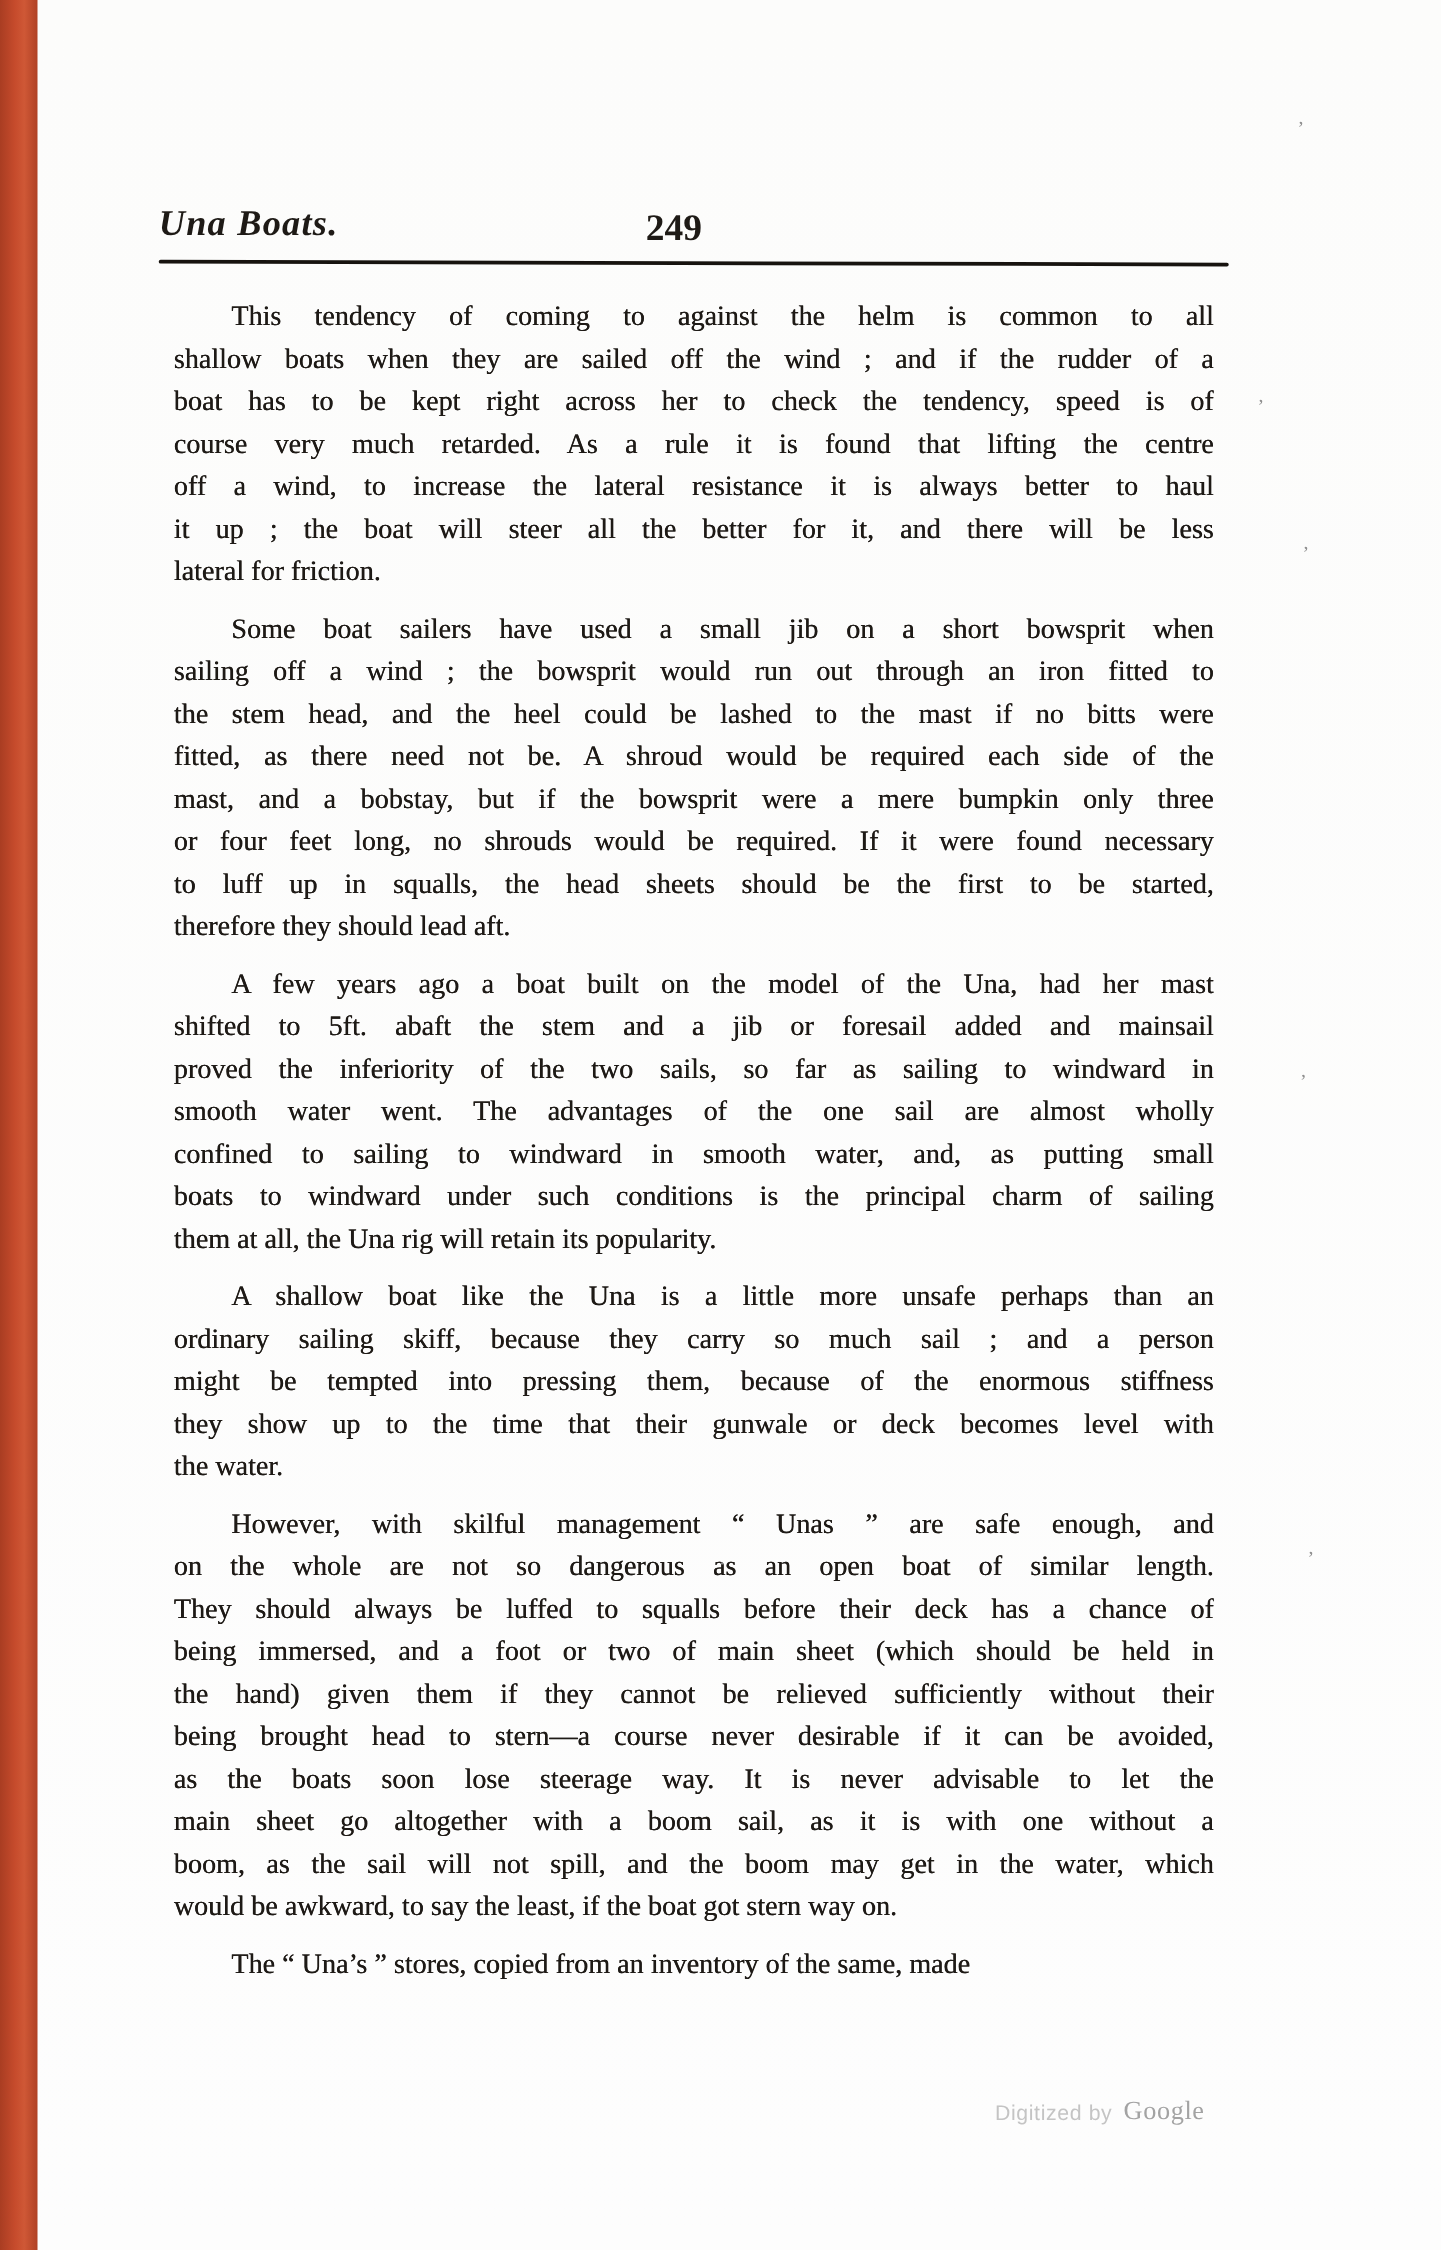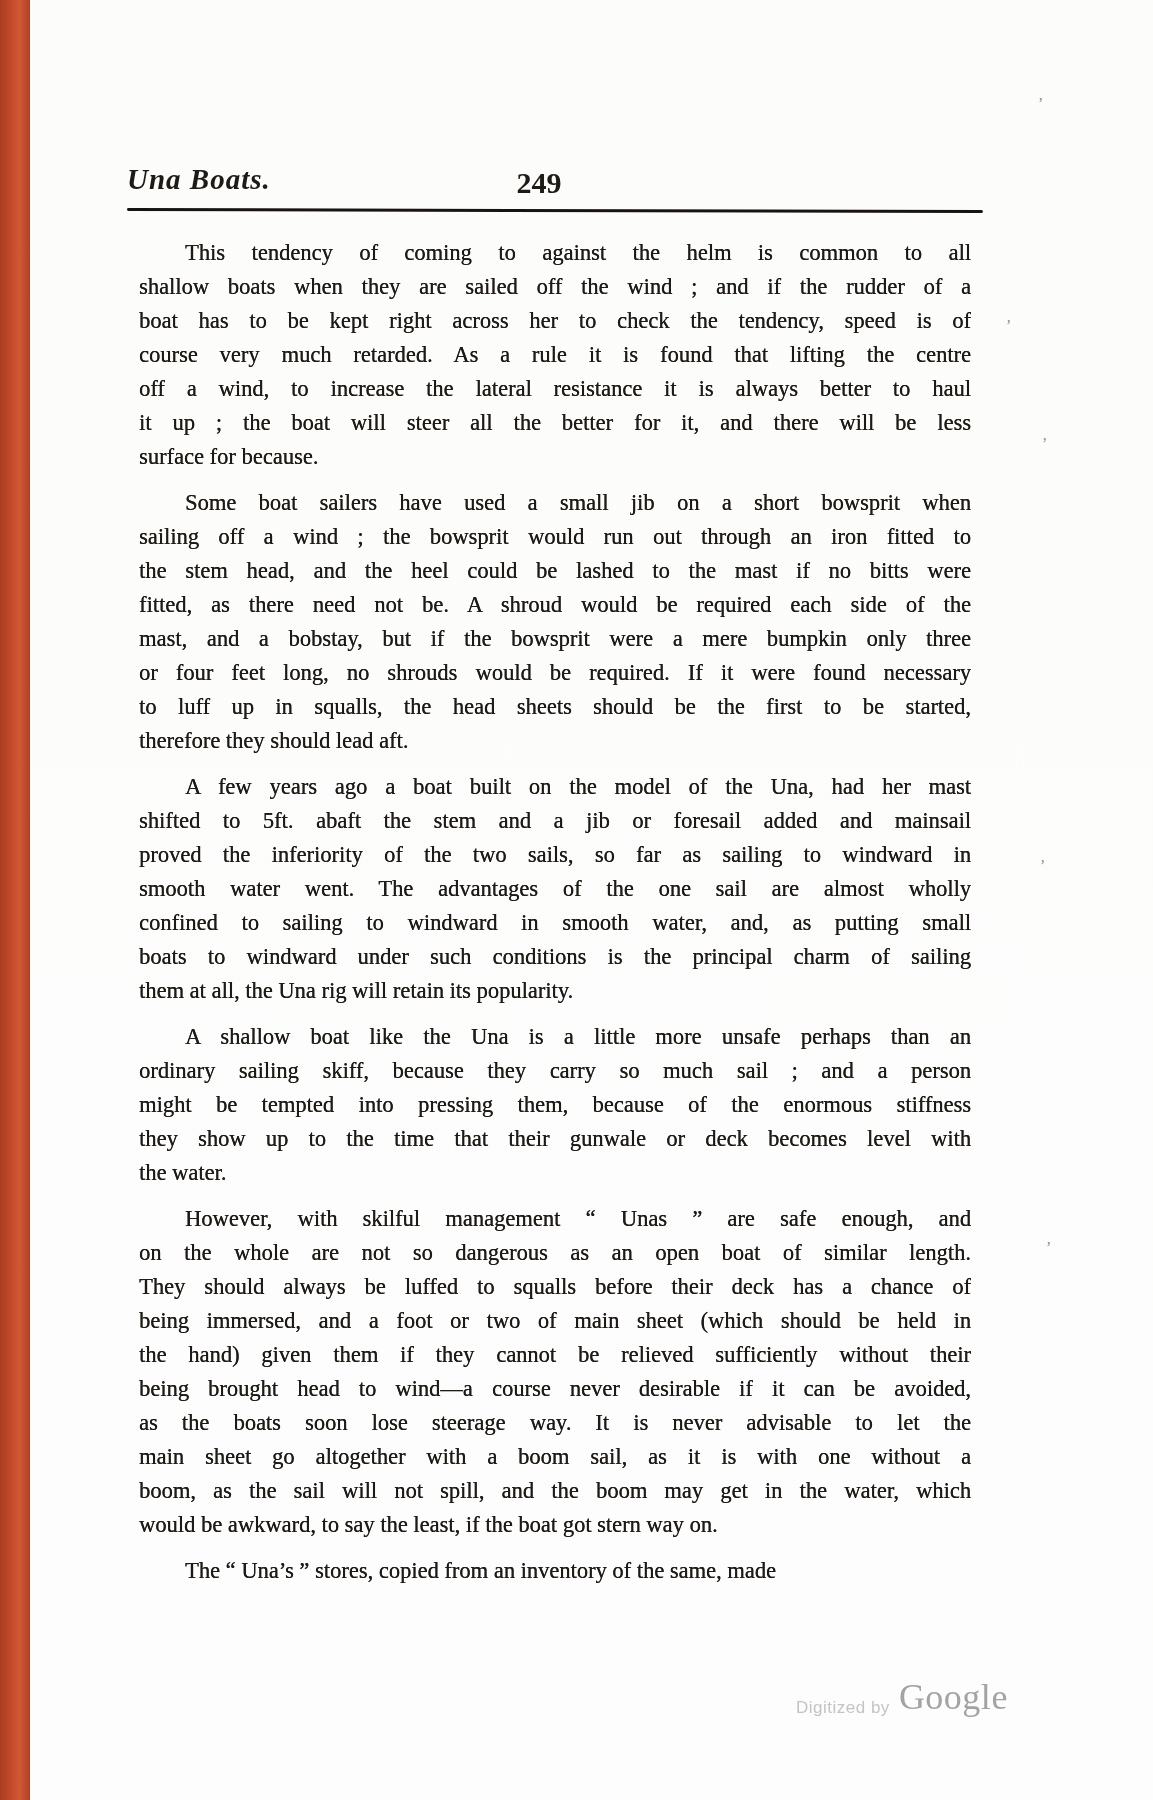--- a/index.html
+++ b/index.html
@@ -58,21 +58,21 @@
     display:flex;align-items:flex-end;gap:9px;
     white-space:nowrap;
   }
   .watermark .prefix{
     font-family:"Liberation Sans","DejaVu Sans",sans-serif;
     font-size:17px;color:var(--watermark_text,#c4c4c4);
     letter-spacing:0.5px;
   }
   .watermark .brand{
     font-family:"Liberation Serif","DejaVu Serif",serif;
-    font-size:36px;color:var(--watermark_brand,#a3a3a3);
+    font-size:21px;color:var(--watermark_brand,#a3a3a3);
     letter-spacing:0.5px;
   }
   .artifact-layer{position:absolute;left:0;top:0;width:100%;height:100%;pointer-events:none;}
   .artifact{
     position:absolute;font-size:16px;color:#8e8e8e;line-height:1;
     font-family:"Liberation Serif",serif;
   }
 </style>
 </head>
 <body>
@@ -88,21 +88,21 @@
   <div class="header-rule"></div>
 
   <div class="body-text">
       <div class="para">
         <div class="line first">This tendency of coming to against the helm is common to all</div>
         <div class="line">shallow boats when they are sailed off the wind ; and if the rudder of a</div>
         <div class="line">boat has to be kept right across her to check the tendency, speed is of</div>
         <div class="line">course very much retarded. As a rule it is found that lifting the centre</div>
         <div class="line">off a wind, to increase the lateral resistance it is always better to haul</div>
         <div class="line">it up ; the boat will steer all the better for it, and there will be less</div>
-        <div class="line last">surface for because.</div>
+        <div class="line last">lateral for friction.</div>
       </div>
       <div class="para">
         <div class="line first">Some boat sailers have used a small jib on a short bowsprit when</div>
         <div class="line">sailing off a wind ; the bowsprit would run out through an iron fitted to</div>
         <div class="line">the stem head, and the heel could be lashed to the mast if no bitts were</div>
         <div class="line">fitted, as there need not be. A shroud would be required each side of the</div>
         <div class="line">mast, and a bobstay, but if the bowsprit were a mere bumpkin only three</div>
         <div class="line">or four feet long, no shrouds would be required. If it were found necessary</div>
         <div class="line">to luff up in squalls, the head sheets should be the first to be started,</div>
         <div class="line last">therefore they should lead aft.</div>
@@ -122,21 +122,21 @@
         <div class="line">might be tempted into pressing them, because of the enormous stiffness</div>
         <div class="line">they show up to the time that their gunwale or deck becomes level with</div>
         <div class="line last">the water.</div>
       </div>
       <div class="para">
         <div class="line first">However, with skilful management “ Unas ” are safe enough, and</div>
         <div class="line">on the whole are not so dangerous as an open boat of similar length.</div>
         <div class="line">They should always be luffed to squalls before their deck has a chance of</div>
         <div class="line">being immersed, and a foot or two of main sheet (which should be held in</div>
         <div class="line">the hand) given them if they cannot be relieved sufficiently without their</div>
-        <div class="line">being brought head to wind—a course never desirable if it can be avoided,</div>
+        <div class="line">being brought head to stern—a course never desirable if it can be avoided,</div>
         <div class="line">as the boats soon lose steerage way. It is never advisable to let the</div>
         <div class="line">main sheet go altogether with a boom sail, as it is with one without a</div>
         <div class="line">boom, as the sail will not spill, and the boom may get in the water, which</div>
         <div class="line last">would be awkward, to say the least, if the boat got stern way on.</div>
       </div>
       <div class="para">
         <div class="line first last">The “ Una’s ” stores, copied from an inventory of the same, made</div>
       </div>
     </div>
 

